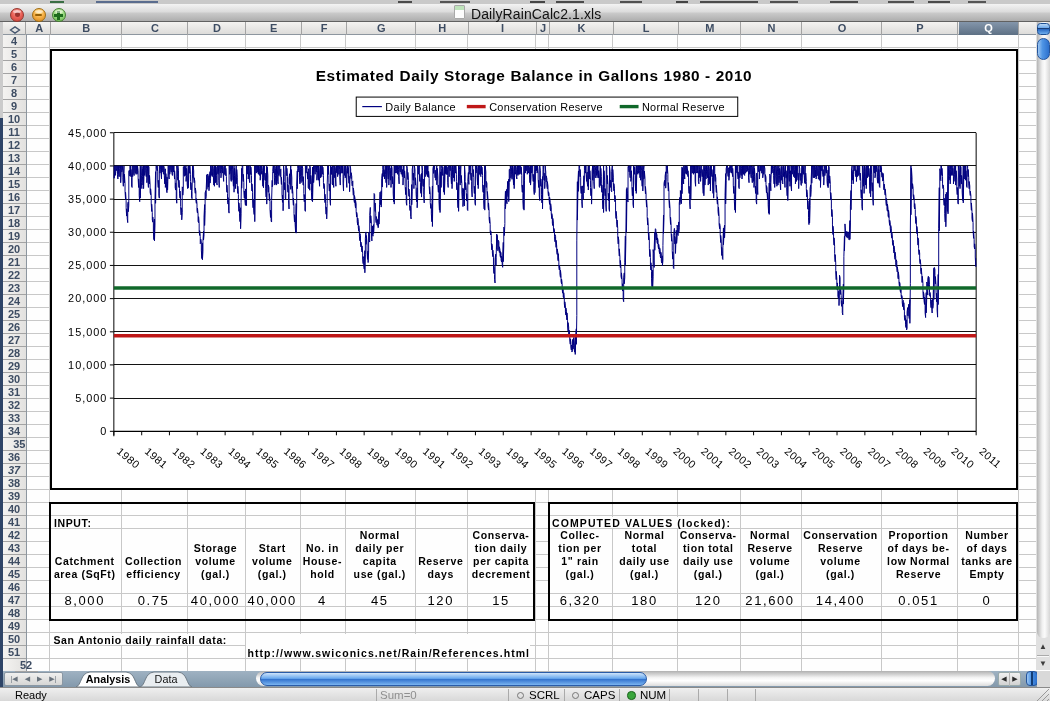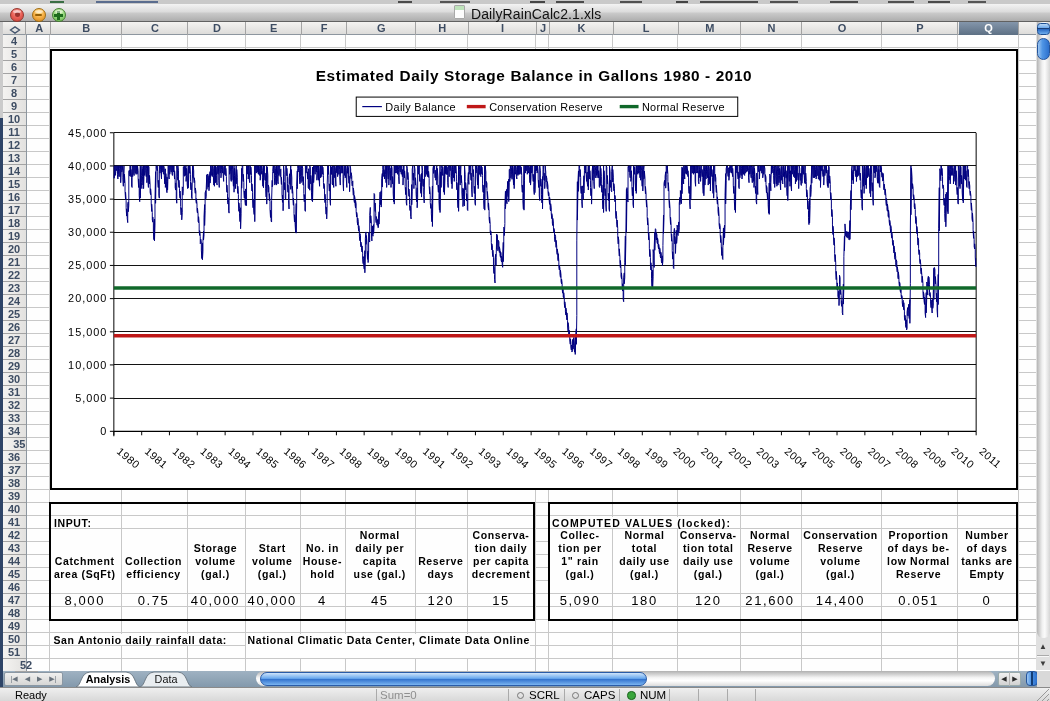--- a/index.html
+++ b/index.html
@@ -175,29 +175,29 @@
     <div class="bt" style="left:854.0px;top:494.0px;width:76.0px;height:52px">Proportion<br>of days be-<br>low Normal<br>Reserve</div>
     <div class="bt" style="left:930.0px;top:494.0px;width:61.0px;height:52px">Number<br>of days<br>tanks are<br>Empty</div>
     <div class="vt" style="left:22.5px;top:559.0px;width:71.5px;height:13px">8,000</div>
     <div class="vt" style="left:94.0px;top:559.0px;width:66.0px;height:13px">0.75</div>
     <div class="vt" style="left:160.0px;top:559.0px;width:58.0px;height:13px">40,000</div>
     <div class="vt" style="left:218.0px;top:559.0px;width:55.5px;height:13px">40,000</div>
     <div class="vt" style="left:273.5px;top:559.0px;width:45.0px;height:13px">4</div>
     <div class="vt" style="left:318.5px;top:559.0px;width:69.5px;height:13px">45</div>
     <div class="vt" style="left:388.0px;top:559.0px;width:52.5px;height:13px">120</div>
     <div class="vt" style="left:440.5px;top:559.0px;width:68.0px;height:13px">15</div>
-    <div class="vt" style="left:521.5px;top:559.0px;width:64.0px;height:13px">5,090</div>
+    <div class="vt" style="left:521.5px;top:559.0px;width:64.0px;height:13px">6,320</div>
     <div class="vt" style="left:585.5px;top:559.0px;width:65.0px;height:13px">180</div>
     <div class="vt" style="left:650.5px;top:559.0px;width:62.5px;height:13px">120</div>
     <div class="vt" style="left:713.0px;top:559.0px;width:61.0px;height:13px">21,600</div>
     <div class="vt" style="left:774.0px;top:559.0px;width:80.0px;height:13px">14,400</div>
     <div class="vt" style="left:854.0px;top:559.0px;width:76.0px;height:13px">0.051</div>
     <div class="vt" style="left:930.0px;top:559.0px;width:61.0px;height:13px">0</div>
     <div class="bt lft" style="left:27.0px;top:599.0px">San Antonio daily rainfall data:</div>
-    <div class="bt lft" style="left:221.0px;top:599.0px">National Climatic Data Center, Climate Data Online</div>
+    <div class="bt lft" style="left:221.0px;top:612.0px;letter-spacing:1.05px">http://www.swiconics.net/Rain/References.html</div>
 </div>
 <svg id="chart" width="968" height="441" viewBox="0 0 968 441" style="position:absolute;left:50px;top:48.5px;background:#fff;border:2px solid #000;box-sizing:border-box;z-index:30">
 <text x="484" y="30.5" text-anchor="middle" font-size="15.5" font-weight="bold" letter-spacing="0.62" fill="#000">Estimated Daily Storage Balance in Gallons 1980 - 2010</text>
 <rect x="304.6" y="46.5" width="385" height="19.5" fill="#fff" stroke="#000" stroke-width="1"></rect>
 <line x1="310.7" y1="56.1" x2="330.5" y2="56.1" stroke="#000080" stroke-width="1.2"></line>
 <text x="334.0" y="60.4" font-size="11" letter-spacing="0.3">Daily Balance</text>
 <line x1="416.2" y1="56.1" x2="435.2" y2="56.1" stroke="#bf1818" stroke-width="3.4"></line>
 <text x="438.8" y="60.4" font-size="11" letter-spacing="0.3">Conservation Reserve</text>
 <line x1="570.5" y1="56.1" x2="589.5" y2="56.1" stroke="#10682a" stroke-width="3.4"></line>
 <text x="592.9" y="60.4" font-size="11" letter-spacing="0.3">Normal Reserve</text>

